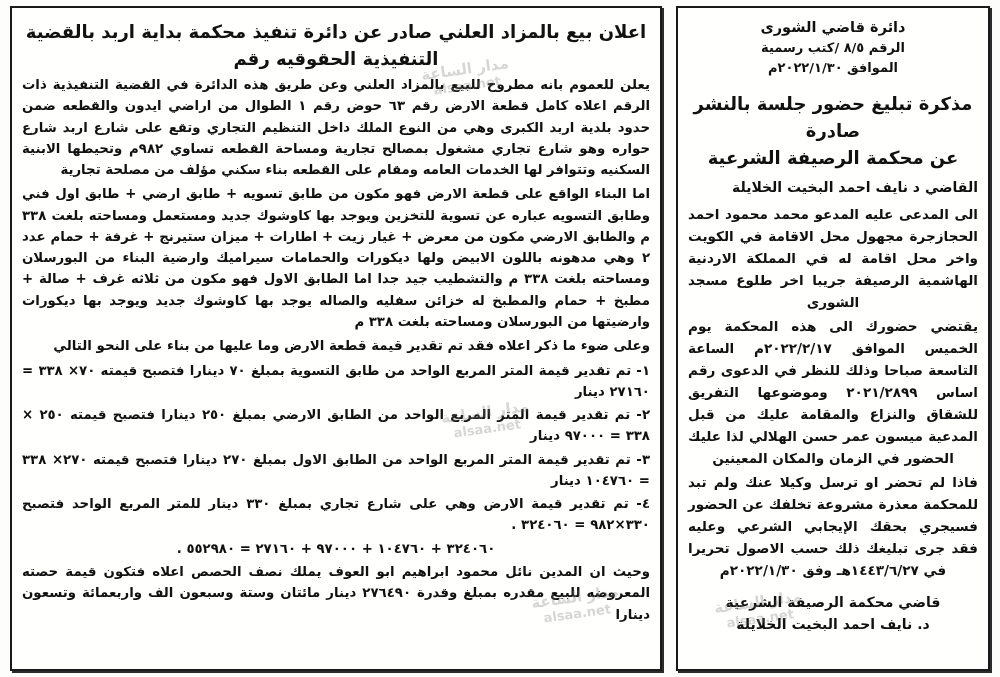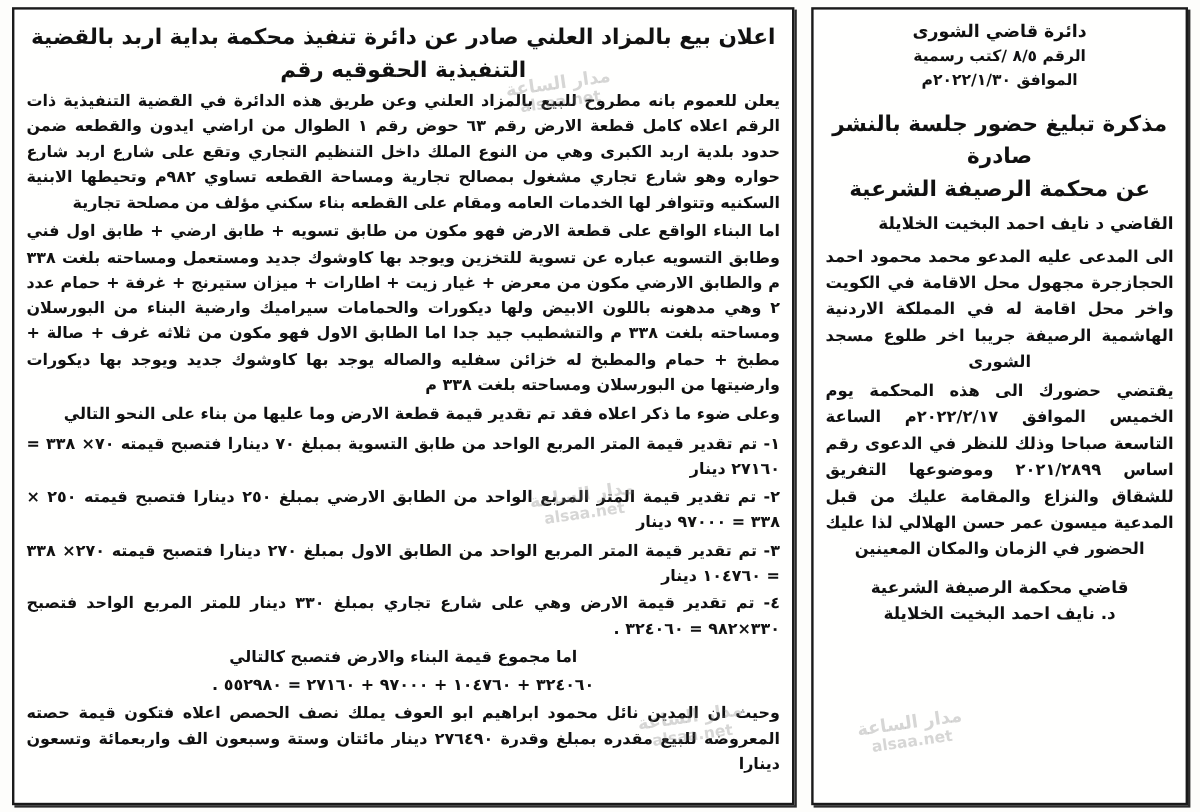--- a/index.html
+++ b/index.html
@@ -179,20 +179,21 @@
       <div class="title-block">
         <div>مذكرة تبليغ حضور جلسة بالنشر صادرة</div>
         <div>عن محكمة الرصيفة الشرعية</div>
       </div>
 
       <div class="subtitle">القاضي د نايف احمد البخيت الخلايلة</div>
 
       <div class="body-text">
         <p>الى المدعى عليه المدعو محمد محمود احمد الحجازجرة مجهول محل الاقامة في الكويت واخر محل اقامة له في المملكة الاردنية الهاشمية الرصيفة جريبا اخر طلوع مسجد الشورى</p>
         <p>يقتضي حضورك الى هذه المحكمة يوم الخميس الموافق ٢٠٢٢/٢/١٧م الساعة التاسعة صباحا وذلك للنظر في الدعوى رقم اساس ٢٠٢١/٢٨٩٩ وموضوعها التفريق للشقاق والنزاع والمقامة عليك من قبل المدعية ميسون عمر حسن الهلالي لذا عليك الحضور في الزمان والمكان المعينين</p>
+        <p>فاذا لم تحضر او ترسل وكيلا عنك ولم تبد للمحكمة معذرة مشروعة تخلفك عن الحضور فسيجري بحقك الإيجابي الشرعي وعليه فقد جرى تبليغك ذلك حسب الاصول تحريرا في ١٤٤٣/٦/٢٧هـ وفق ٢٠٢٢/١/٣٠م</p>
       </div>
 
       <div class="sig">
         <div>قاضي محكمة الرصيفة الشرعية</div>
         <div>د. نايف احمد البخيت الخلايلة</div>
       </div>
 
       <div class="wm wm-e">
         <span class="l1">مدار الساعة</span>
         <span class="l2">alsaa.net</span>
@@ -211,21 +212,20 @@
         <p class="center-line">وعلى ضوء ما ذكر اعلاه فقد تم تقدير قيمة قطعة الارض وما عليها من بناء على النحو التالي</p>
       </div>
 
       <div>
         <p class="list-item">١- تم تقدير قيمة المتر المربع الواحد من طابق التسوية بمبلغ ٧٠ دينارا فتصبح قيمته ٧٠× ٣٣٨ = ٢٧١٦٠ دينار</p>
         <p class="list-item">٢- تم تقدير قيمة المتر المربع الواحد من الطابق الارضي بمبلغ ٢٥٠ دينارا فتصبح قيمته ٢٥٠ × ٣٣٨ = ٩٧٠٠٠ دينار</p>
         <p class="list-item">٣- تم تقدير قيمة المتر المربع الواحد من الطابق الاول بمبلغ ٢٧٠ دينارا فتصبح قيمته ٢٧٠× ٣٣٨ = ١٠٤٧٦٠ دينار</p>
         <p class="list-item">٤- تم تقدير قيمة الارض وهي على شارع تجاري بمبلغ ٣٣٠ دينار للمتر المربع الواحد فتصبح ٣٣٠×٩٨٢ = ٣٢٤٠٦٠ .</p>
       </div>
 
-      <div class="calc">اما مجموع قيمة البناء والارض فتصبح كالتالي</div>
       <div class="calc">٣٢٤٠٦٠ + ١٠٤٧٦٠ + ٩٧٠٠٠ + ٢٧١٦٠ = ٥٥٢٩٨٠ .</div>
 
       <div class="ann-body">
         <p>وحيث ان المدين نائل محمود ابراهيم ابو العوف يملك نصف الحصص اعلاه فتكون قيمة حصته المعروضه للبيع مقدره بمبلغ وقدرة ٢٧٦٤٩٠ دينار مائتان وستة وسبعون الف واربعمائة وتسعون دينارا</p>
 
       </div>
 
       <div class="wm wm-a">
         <span class="l1">مدار الساعة</span>
         <span class="l2">alsaa.net</span>

